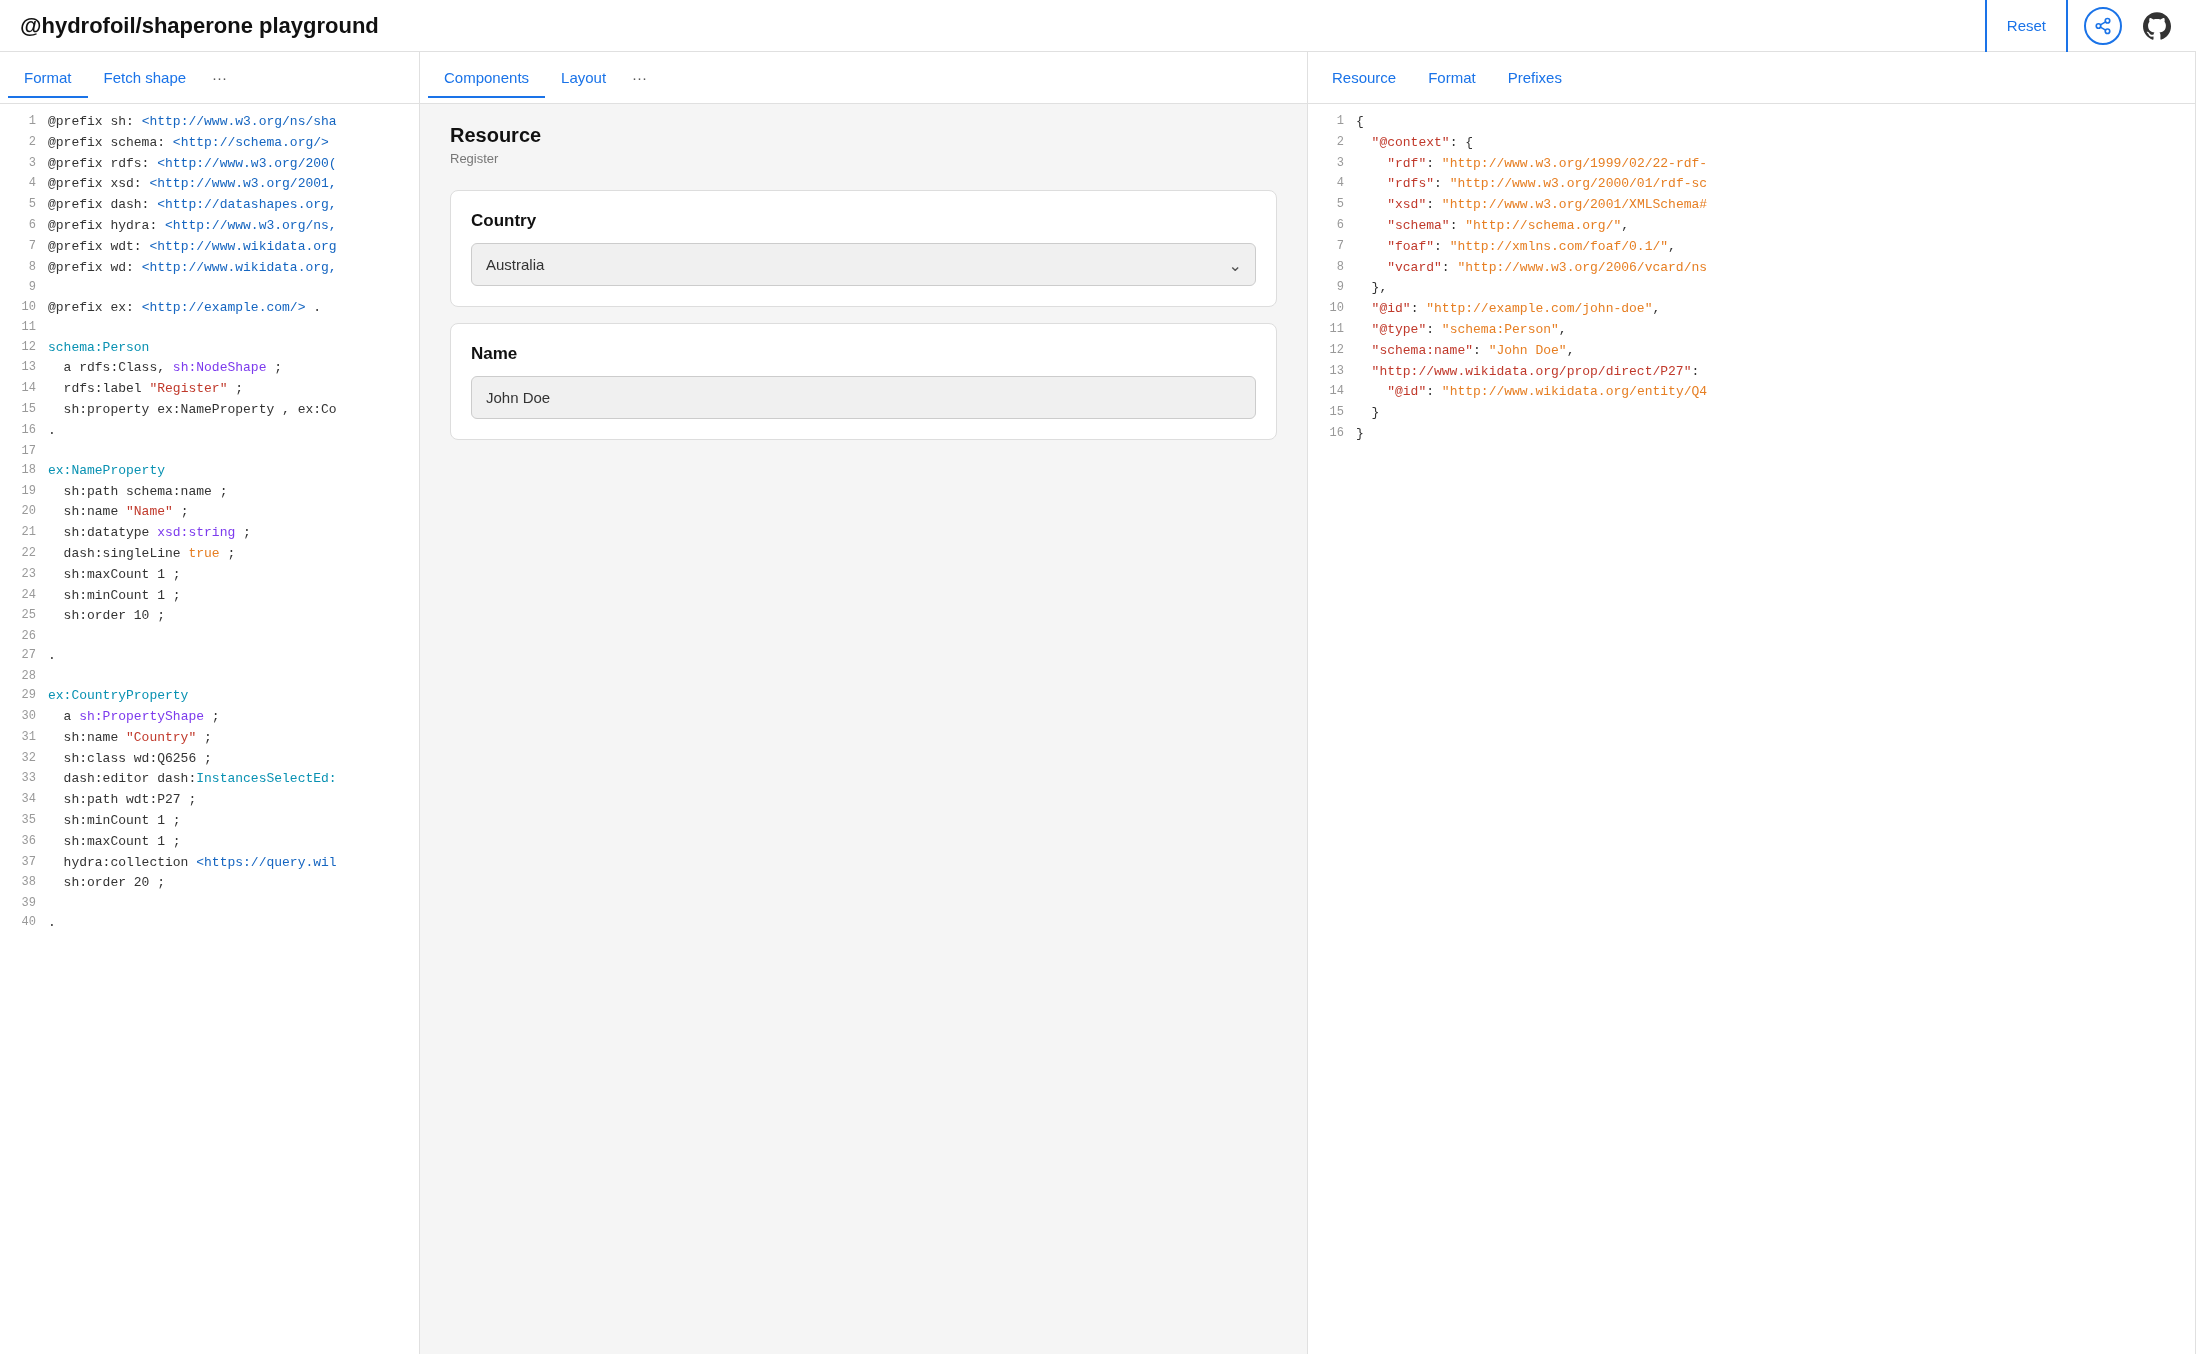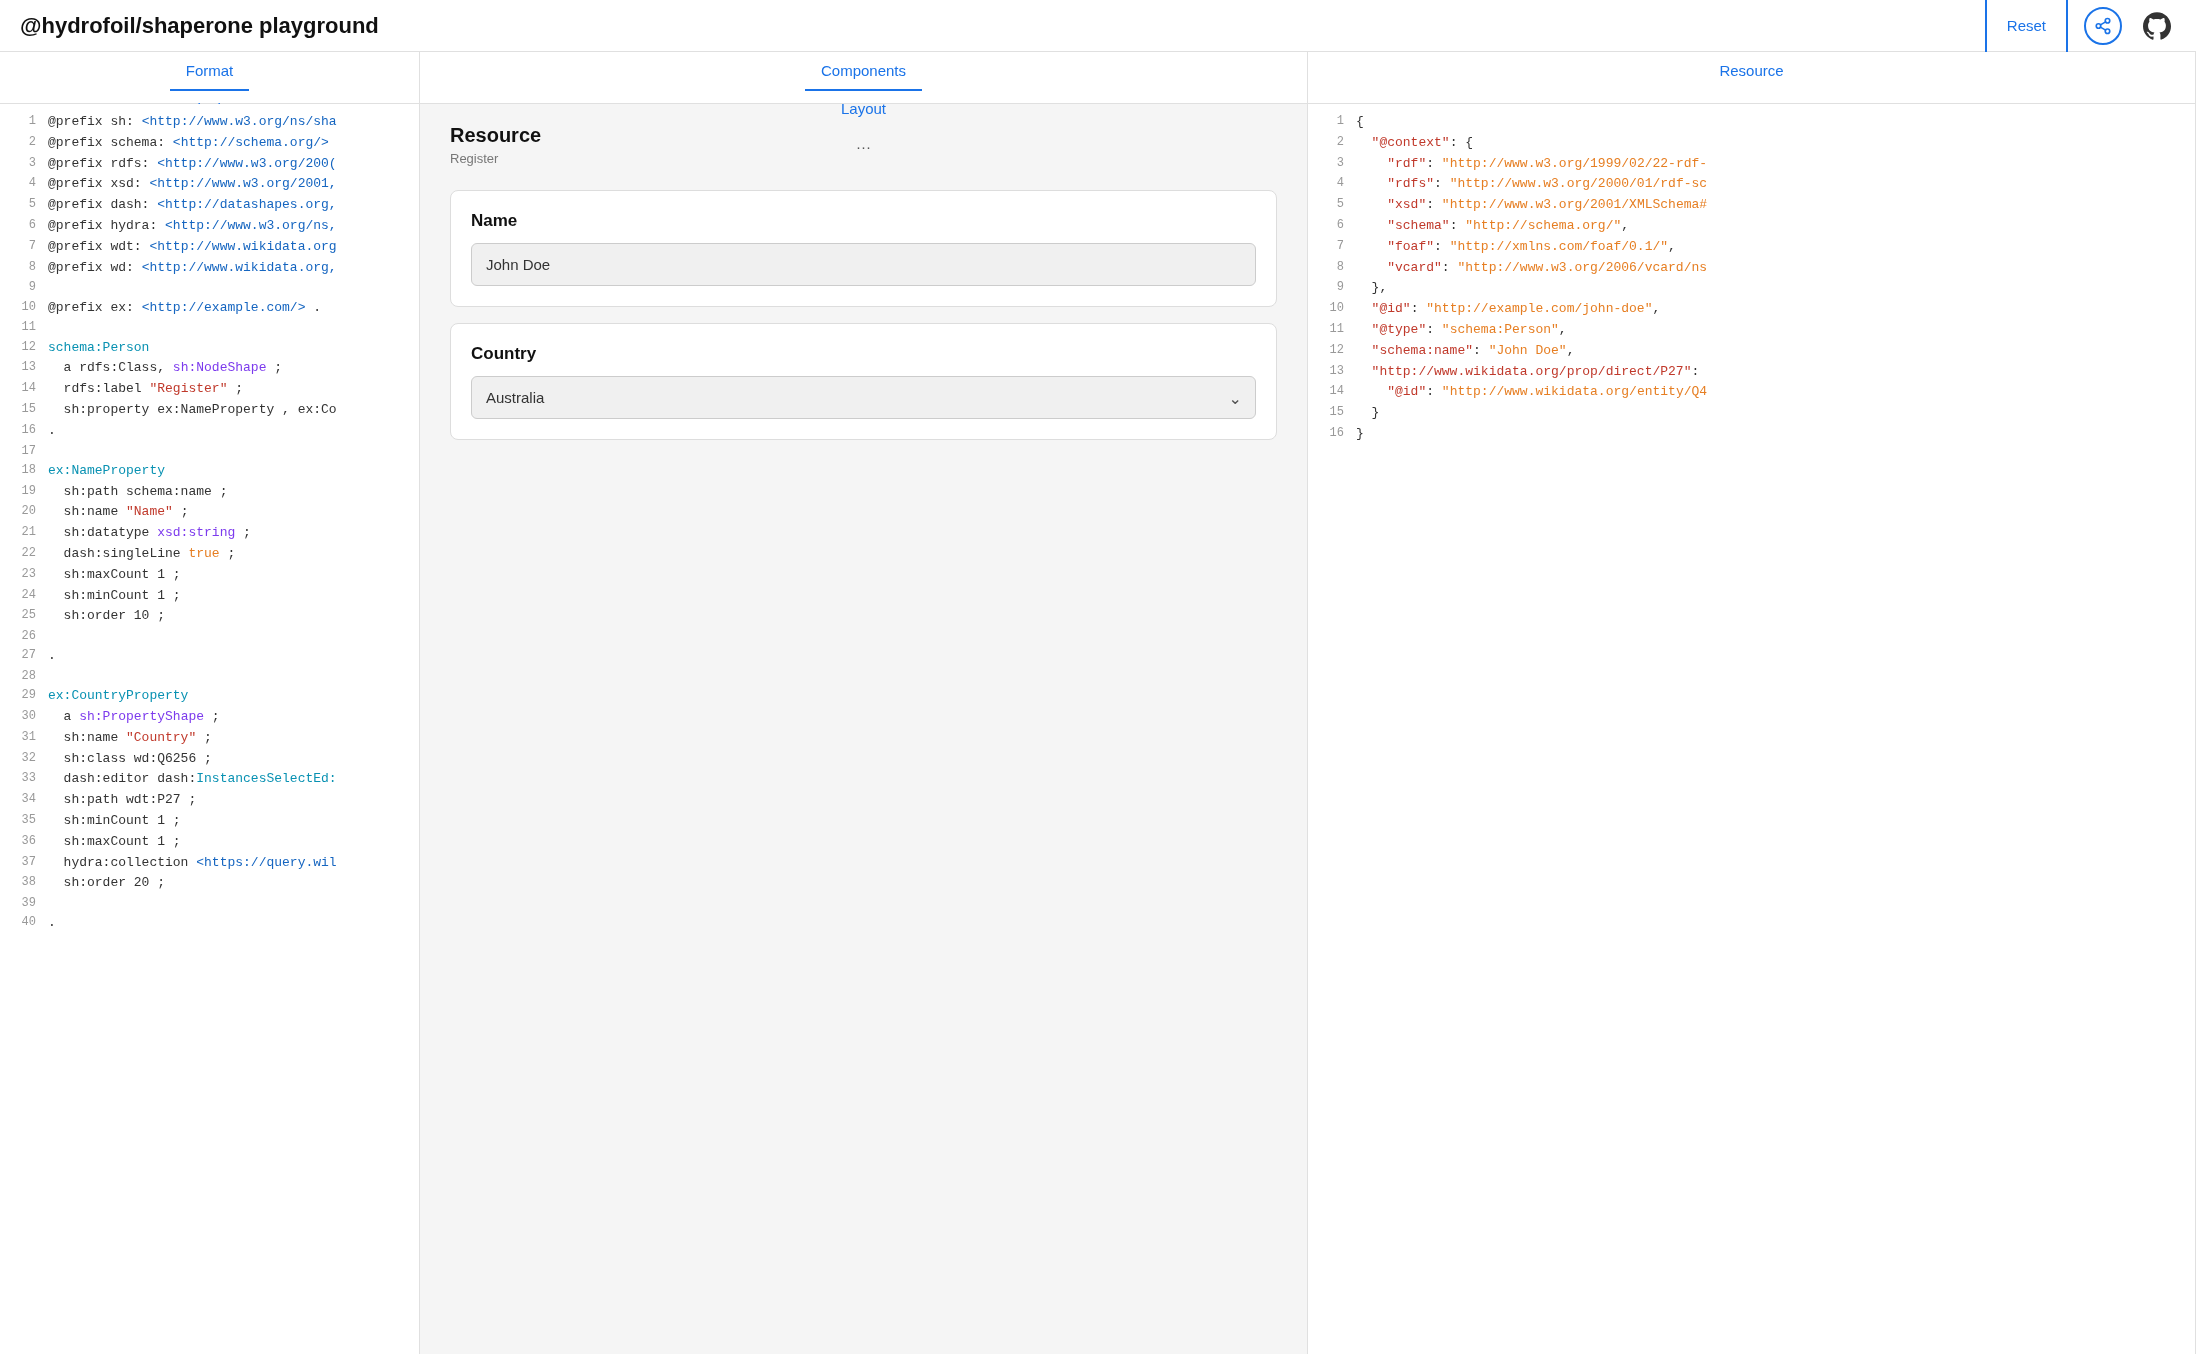--- a/index.html
+++ b/index.html
@@ -94,21 +94,20 @@
 
     
     .tab-bar {
       display: flex;
       align-items: center;
       border-bottom: 1px solid #e0e0e0;
       background: #fff;
       padding: 0 8px;
       height: 52px;
       flex-shrink: 0;
-      flex-direction: column;
     }
     .tab {
       padding: 10px 16px;
       font-size: 15px;
       font-weight: 500;
       color: #1a73e8;
       cursor: pointer;
       border-bottom: 2px solid transparent;
       margin-bottom: -1px;
     }
@@ -438,37 +437,37 @@
     <div class="tab-bar">
       <div class="tab active">Components</div>
       <div class="tab">Layout</div>
       <div class="tab-more">···</div>
     </div>
     <div class="center-content">
       <div class="resource-title">Resource</div>
       <div class="resource-subtitle">Register</div>
 
       <div class="form-section">
-        <div class="field-label">Name</div>
-        <input class="field-input" type="text" value="John Doe" style="">
-      </div>
-
-      <div class="form-section">
         <div class="field-label">Country</div>
         <div class="field-select-wrap">
           <select class="field-select">
             <option>Australia</option>
             <option>United States</option>
             <option>United Kingdom</option>
             <option>Canada</option>
             <option>Germany</option>
           </select>
           <span class="select-arrow">⌄</span>
         </div>
       </div>
+
+      <div class="form-section">
+        <div class="field-label">Name</div>
+        <input class="field-input" type="text" value="John Doe" style="">
+      </div>
     </div>
   </div>
 
   <div class="panel panel-right">
     <div class="tab-bar">
       <div class="tab">Resource</div>
       <div class="tab">Format</div>
       <div class="tab">Prefixes</div>
     </div>
     <div class="code-area json-code">

